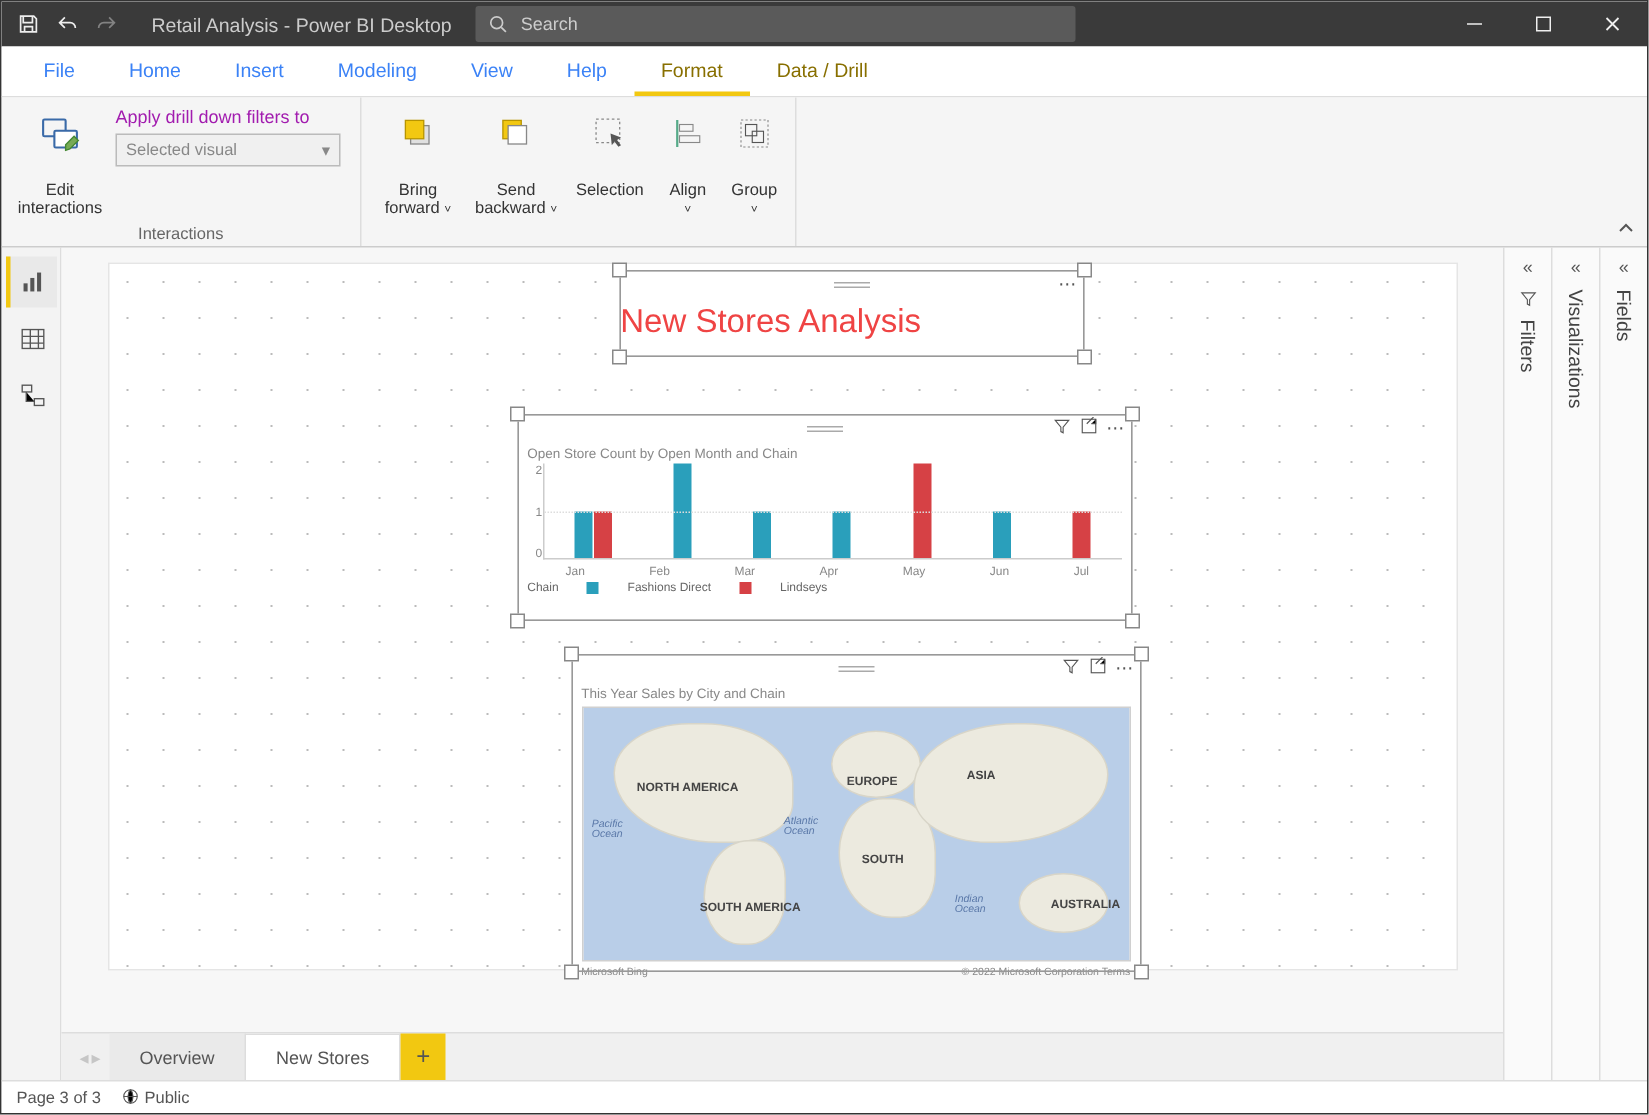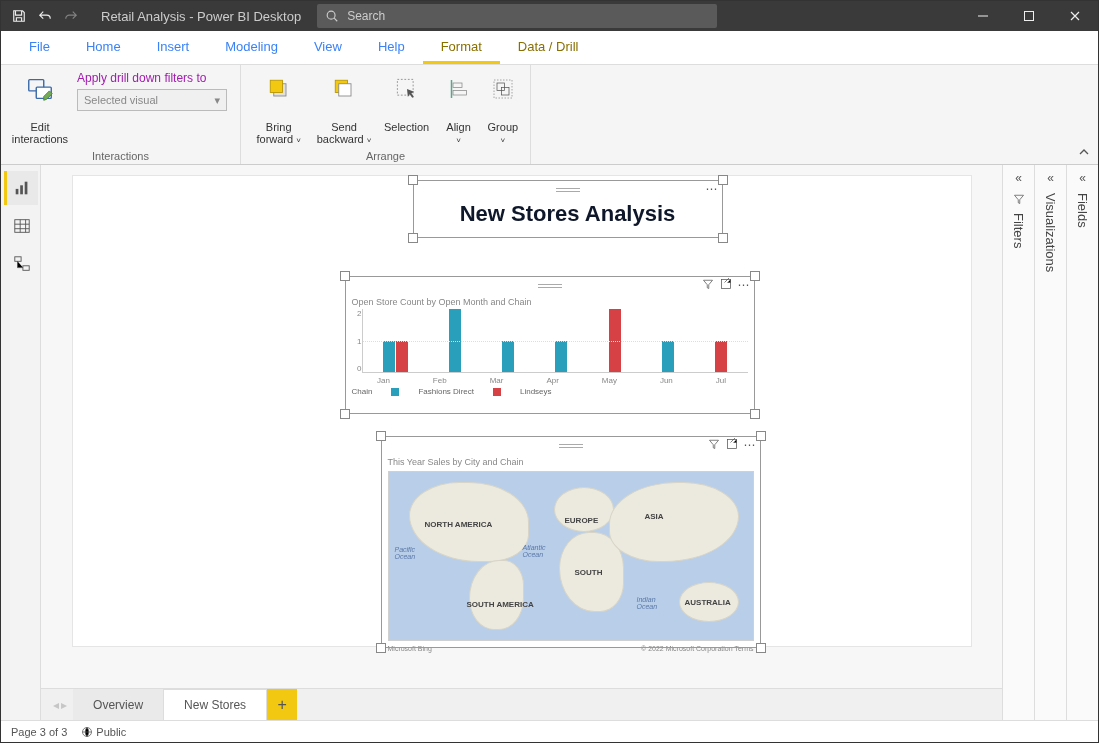--- a/index.html
+++ b/index.html
@@ -51,21 +51,21 @@
   .visual { position: absolute; background: #fff; border: 1px solid #ccc; }
   .visual.selected::before { content:""; position:absolute; inset:-1px; border:1px solid #999; pointer-events:none;}
   .sel-handle { position: absolute; width: 10px; height: 10px; border:1px solid #888; background:#fff;}
   .sel-tl{top:-6px;left:-6px} .sel-tr{top:-6px;right:-6px} .sel-bl{bottom:-6px;left:-6px} .sel-br{bottom:-6px;right:-6px}
   .vis-header { height: 18px; display:flex; align-items:center; justify-content:center; position:relative;}
   .grip { width:24px; height:4px; border-top:1px solid #aaa; border-bottom:1px solid #aaa;}
   .vis-actions { position:absolute; right:4px; top:1px; display:flex; gap:6px; color:#555;}
   .vis-actions span{ cursor:pointer; font-size:12px;}
   
   .title-visual { left: 340px; top: 4px; width: 310px; height: 58px; }
-  .title-text { text-align:center; font-size: 22px; color:#0f172a; padding-top: 2px; font-weight: 700;}
+  .title-text { text-align:left; font-size: 22px; color:#ef4444; padding-top: 2px; font-weight: 400;}
   
   .bar-visual { left: 272px; top: 100px; width: 410px; height: 138px; }
   .chart-title { font-size: 9px; color: #888; padding: 2px 6px;}
   .chart-body { height: 76px; display:flex; padding: 0 6px; position:relative;}
   .y-axis { width: 10px; display:flex; flex-direction:column; justify-content:space-between; align-items:flex-end; font-size:8px; color:#888; padding-bottom:12px;}
   .plot { flex:1; border-left:1px solid #ccc; border-bottom:1px solid #ccc; display:flex; align-items:flex-end; justify-content:space-around; position:relative; margin-bottom:12px;}
   .plot .grid1 { position:absolute; left:0; right:0; top:50%; border-top:1px dotted #ddd;}
   .month-group { display:flex; align-items:flex-end; gap:1px; height:100%; }
   .bar { width: 12px; }
   .bar.fd { background:#2a9fbb; }
@@ -232,21 +232,20 @@
         <div class="icon-box">
             <svg width="24" height="24" viewBox="0 0 32 32">
               <rect x="4" y="4" width="24" height="24" fill="none" stroke="#888" stroke-dasharray="2 2"></rect>
               <rect x="8" y="8" width="10" height="10" fill="none" stroke="#555"></rect>
               <rect x="14" y="14" width="10" height="10" fill="none" stroke="#555"></rect>
             </svg>
           </div>
         <div class="lbl"><span>Group</span><br><span style="font-size:8px">˅</span></div>
       </div>
     </div>
-    <div class="ribbon-group-label">Arrange</div>
   </div>
   <div class="ribbon-collapse">
     <svg width="12" height="12" viewBox="0 0 12 12">
         <path fill="none" stroke="currentColor" stroke-width="1.3" d="M2 8l4-4 4 4"></path>
       </svg>
   </div>
 </div>
 
 <div class="main">
   <div class="left-rail">
@@ -391,21 +390,21 @@
             <div class="continent" style="left:80px; top:88px; width:55px; height:70px; border-radius:60% 40% 50% 50%"></div>
             <div class="continent" style="left:165px; top:15px; width:60px; height:45px; border-radius:50%"></div>
             <div class="continent" style="left:170px; top:60px; width:65px; height:80px; border-radius:50% 50% 40% 60%"></div>
             <div class="continent" style="left:220px; top:10px; width:130px; height:80px; border-radius:55% 45% 60% 40%"></div>
             <div class="continent" style="left:290px; top:110px; width:60px; height:40px; border-radius:50%"></div>
             <div class="map-label" style="left:36px; top:48px">NORTH AMERICA</div>
             <div class="map-label" style="left:78px; top:128px">SOUTH AMERICA</div>
             <div class="map-label" style="left:176px; top:44px">EUROPE</div>
             <div class="map-label" style="left:186px; top:96px">SOUTH</div>
             <div class="map-label" style="left:256px; top:40px">ASIA</div>
-            <div class="map-label" style="left:296px; top:126px">AUSTRALIA</div>
+            <div class="map-label" style="left:312px; top:126px">AUSTRALIA</div>
             <div class="map-ocean" style="left:6px; top:74px; white-space:pre-line">Pacific
 Ocean</div>
             <div class="map-ocean" style="left:134px; top:72px; white-space:pre-line">Atlantic
 Ocean</div>
             <div class="map-ocean" style="left:248px; top:124px; white-space:pre-line">Indian
 Ocean</div>
           </div>
           <div class="map-footer">
             <span>Microsoft Bing</span>
             <span>© 2022 Microsoft Corporation  Terms</span>

